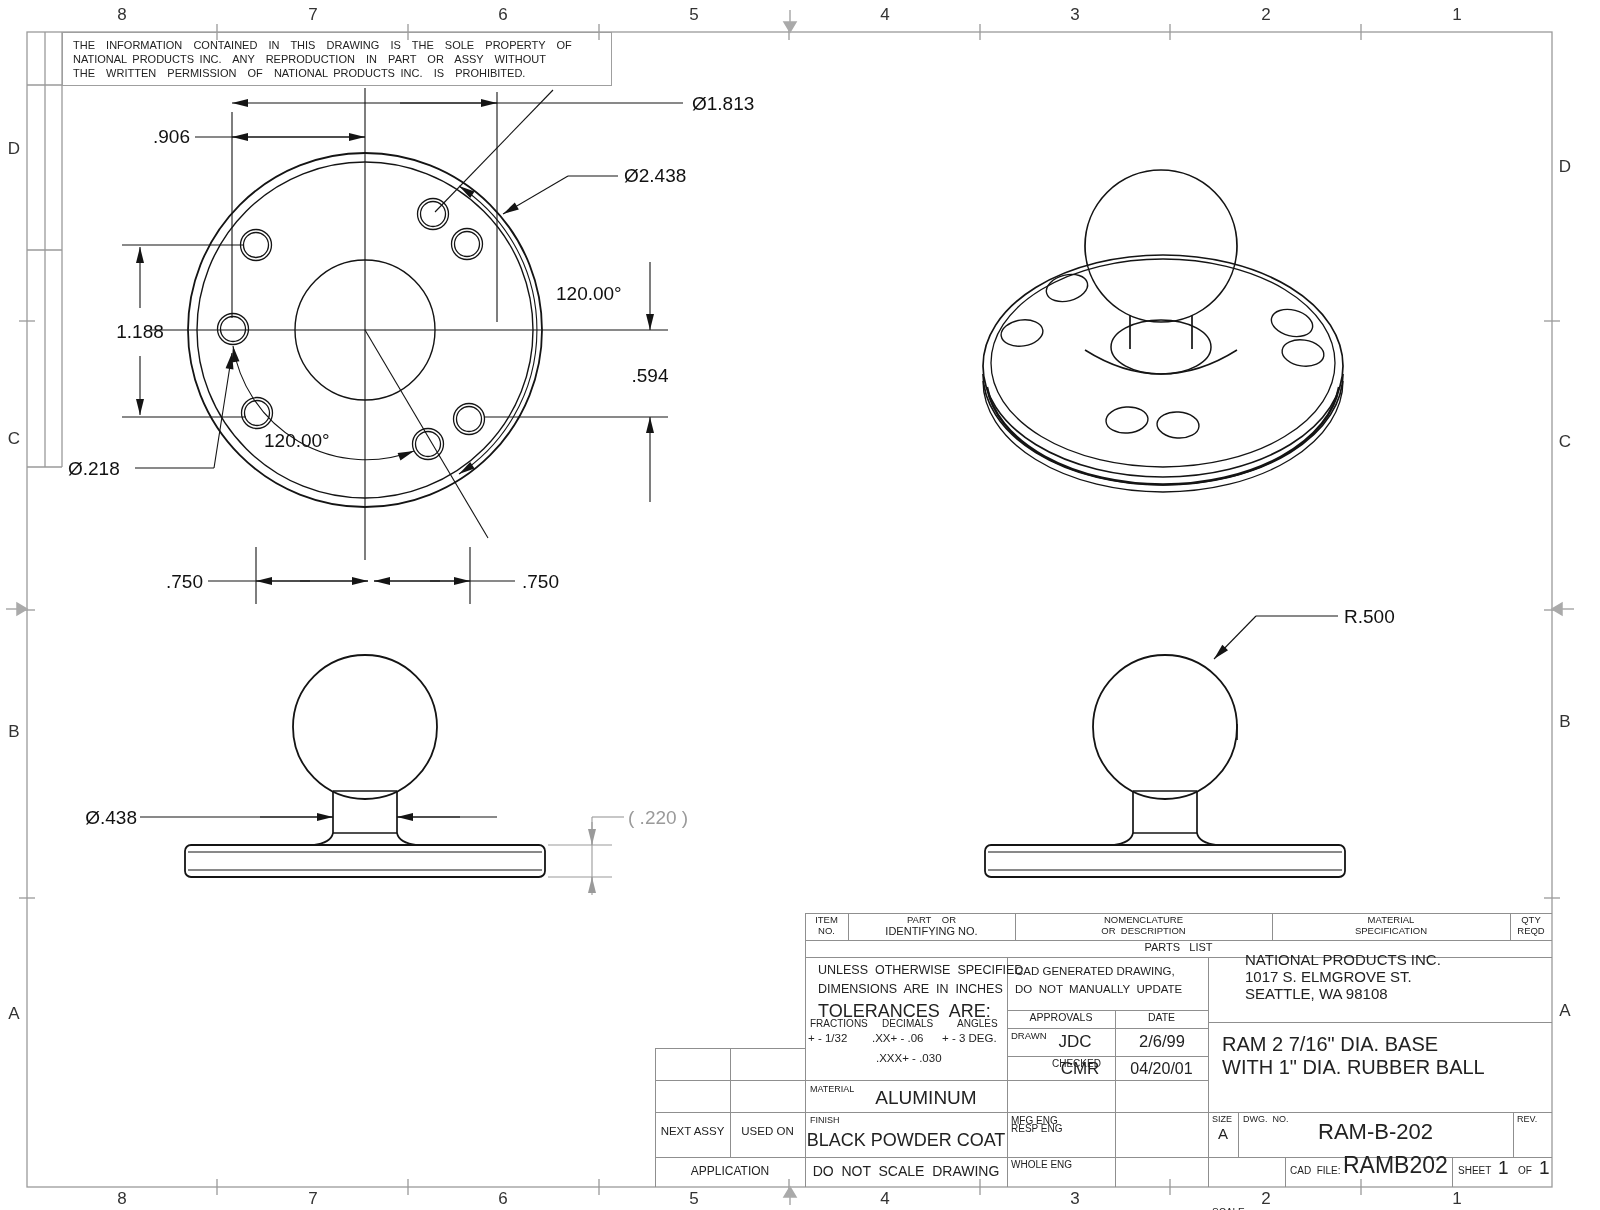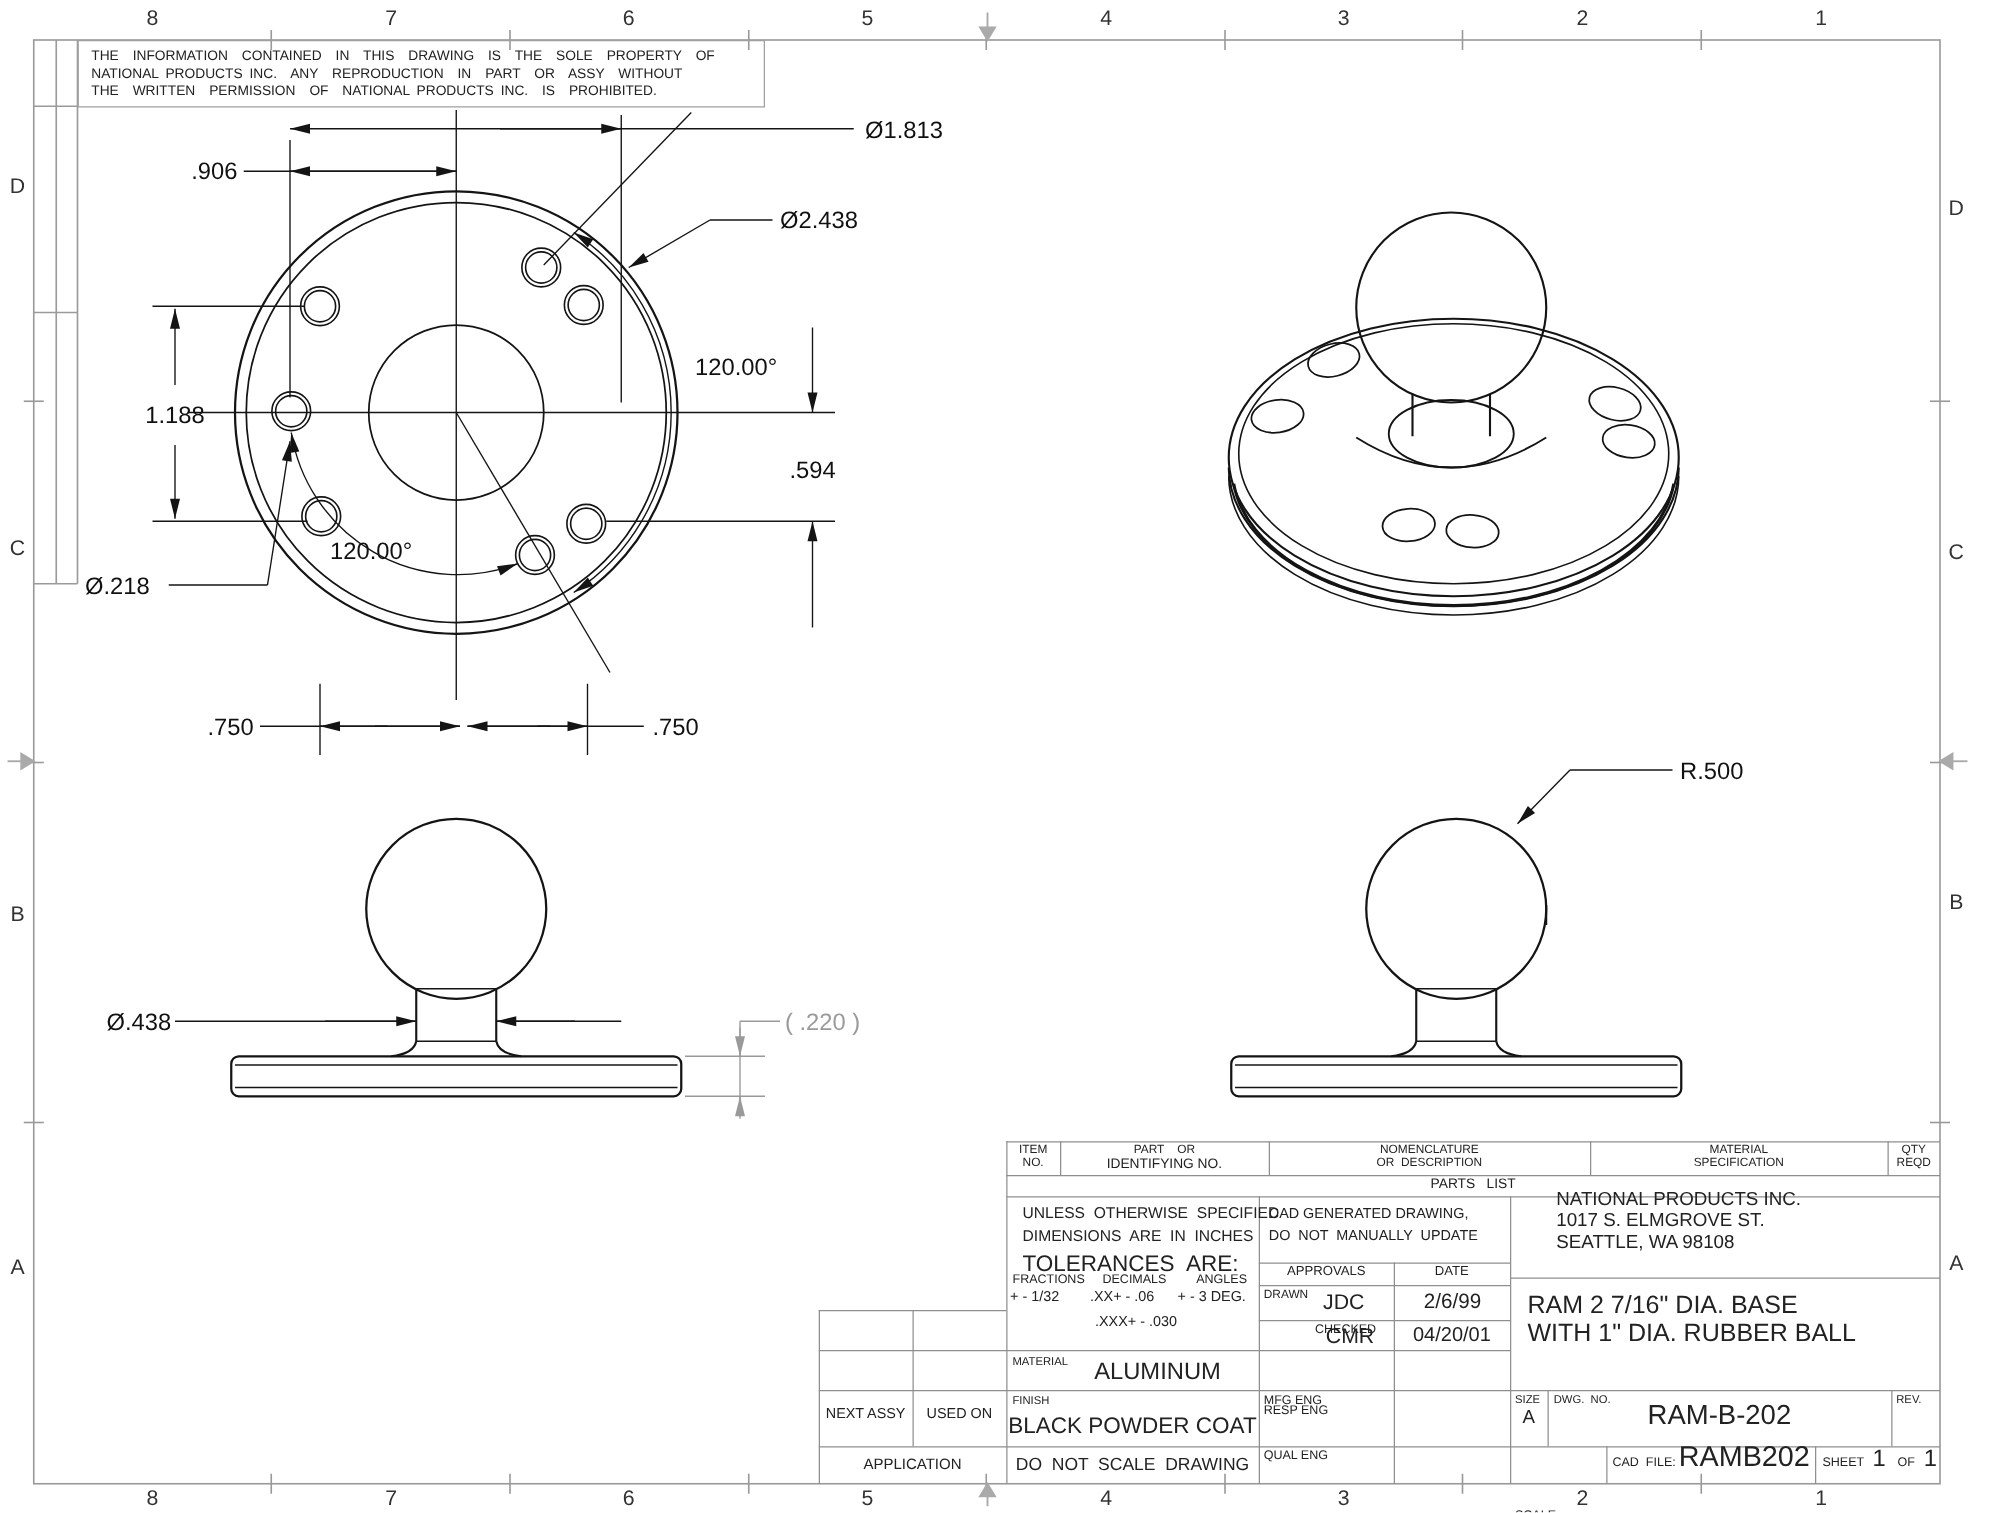--- a/index.html
+++ b/index.html
@@ -311,21 +311,21 @@
   <span class="t c" style="left:1007px;top:1012px;width:108px;font-size:10.5px;">APPROVALS</span>
   <span class="t c" style="left:1115px;top:1012px;width:93px;font-size:10.5px;">DATE</span>
   <span class="t" style="left:1011px;top:1031px;font-size:9.5px;">DRAWN</span>
   <span class="t c" style="left:1040px;top:1033px;width:70px;font-size:17px;">JDC</span>
   <span class="t c" style="left:1118px;top:1033px;width:88px;font-size:16.5px;">2/6/99</span>
   <span class="t" style="left:1011px;top:1059px;font-size:10px;padding-left:41px;">CHECKED</span>
   <span class="t c" style="left:1048px;top:1060px;width:64px;font-size:17px;">CMR</span>
   <span class="t c" style="left:1116px;top:1061px;width:91px;font-size:16px;">04/20/01</span>
   <span class="t" style="left:1011px;top:1124px;font-size:10px;">RESP ENG</span>
   <span class="t" style="left:1011px;top:1116px;font-size:10px;">MFG ENG</span>
-  <span class="t" style="left:1011px;top:1160px;font-size:10px;">QUAL ENG</span>
+  <span class="t" style="left:1011px;top:1160px;font-size:10px;">WHOLE ENG</span>
 
   <span class="t" style="left:1245px;top:952px;font-size:15px;">NATIONAL PRODUCTS INC.</span>
   <span class="t" style="left:1245px;top:969px;font-size:15px;">1017 S. ELMGROVE ST.</span>
   <span class="t" style="left:1245px;top:986px;font-size:15px;">SEATTLE, WA 98108</span>
   <span class="t" style="left:1222px;top:1034px;font-size:20px;">RAM 2 7/16" DIA. BASE</span>
   <span class="t" style="left:1222px;top:1057px;font-size:20px;">WITH 1" DIA. RUBBER BALL</span>
 
   <span class="t" style="left:1212px;top:1115px;font-size:9px;">SIZE</span>
   <span class="t c" style="left:1208px;top:1126px;width:30px;font-size:15px;">A</span>
   <span class="t" style="left:1243px;top:1115px;font-size:9px;">DWG.  NO.</span>

